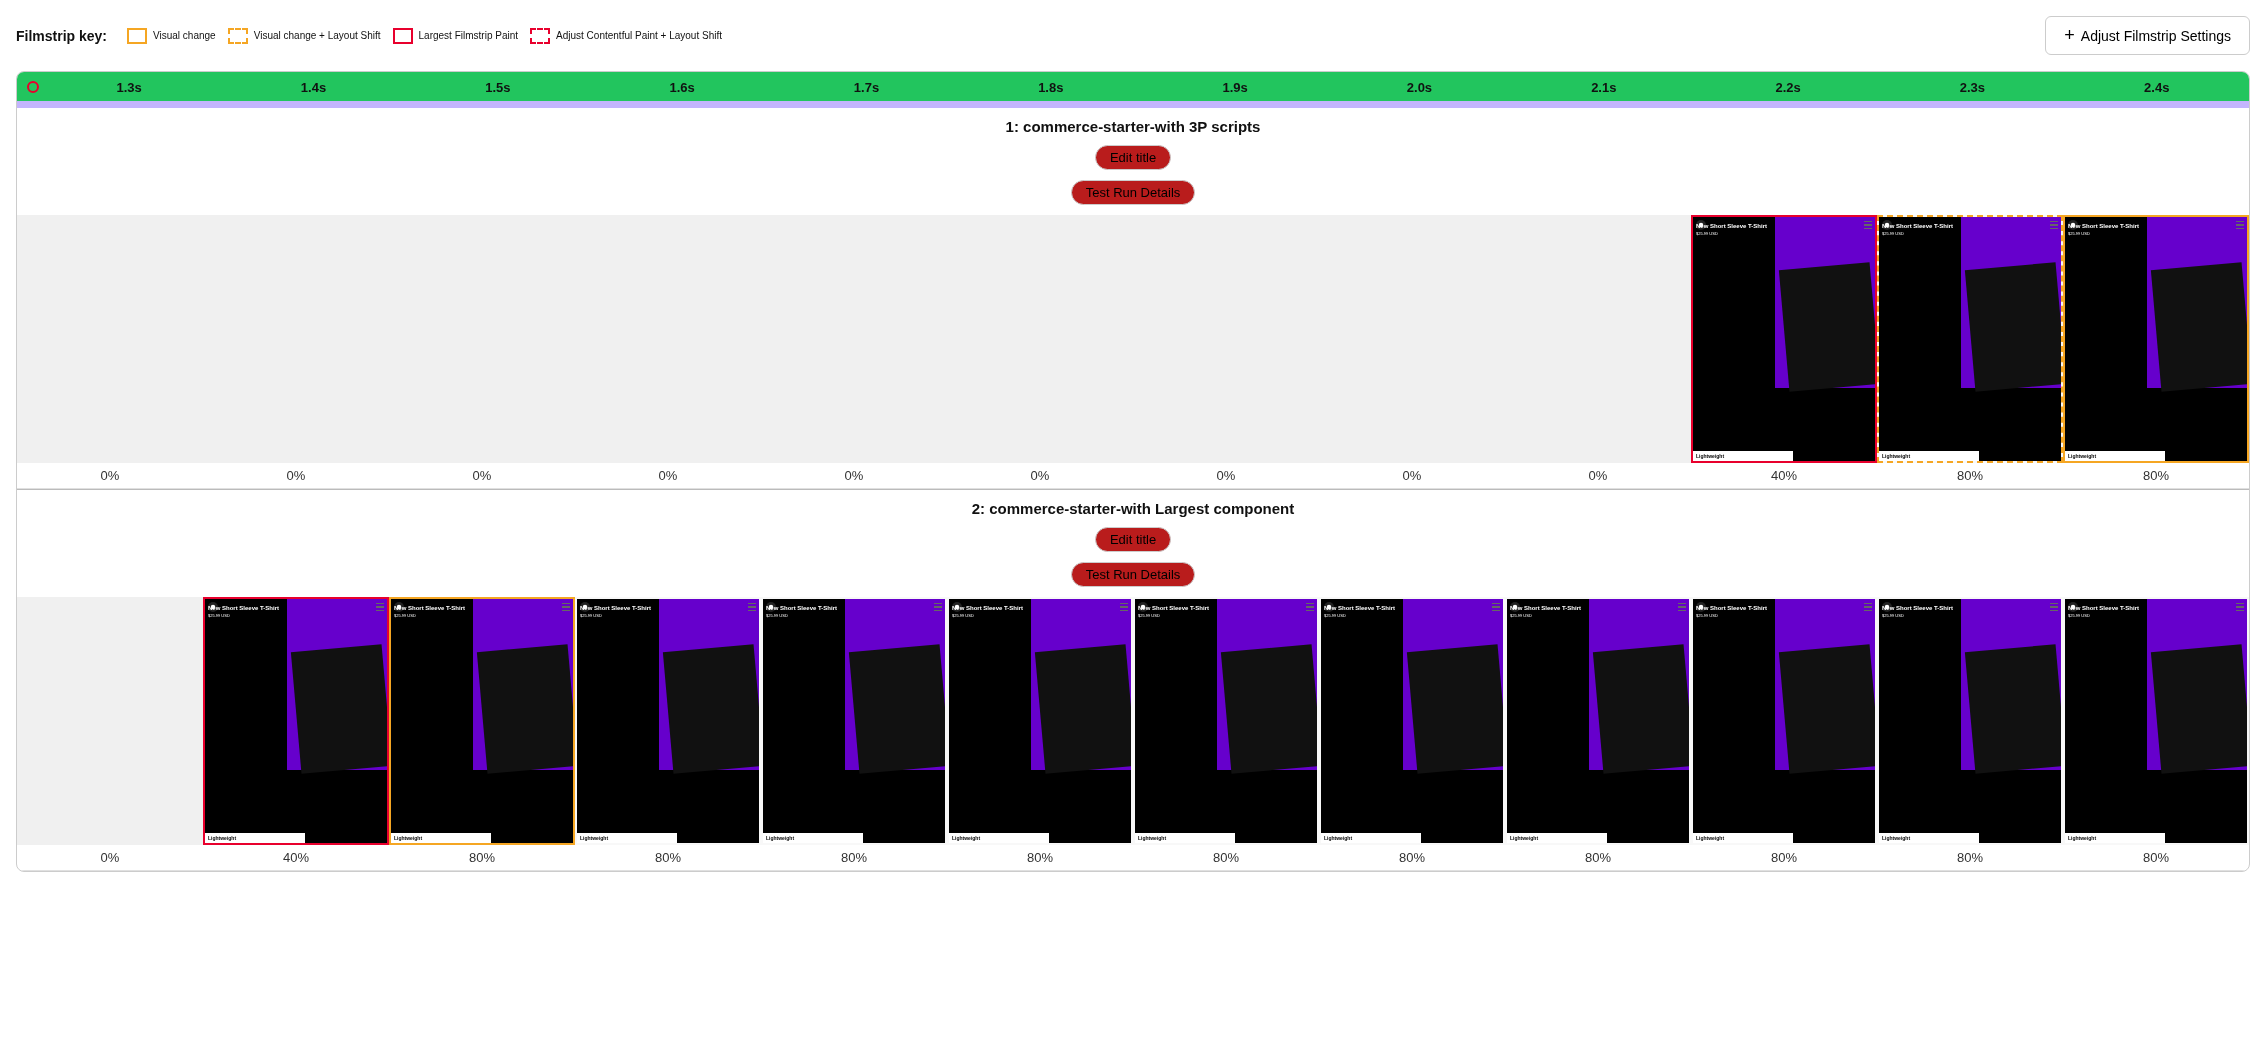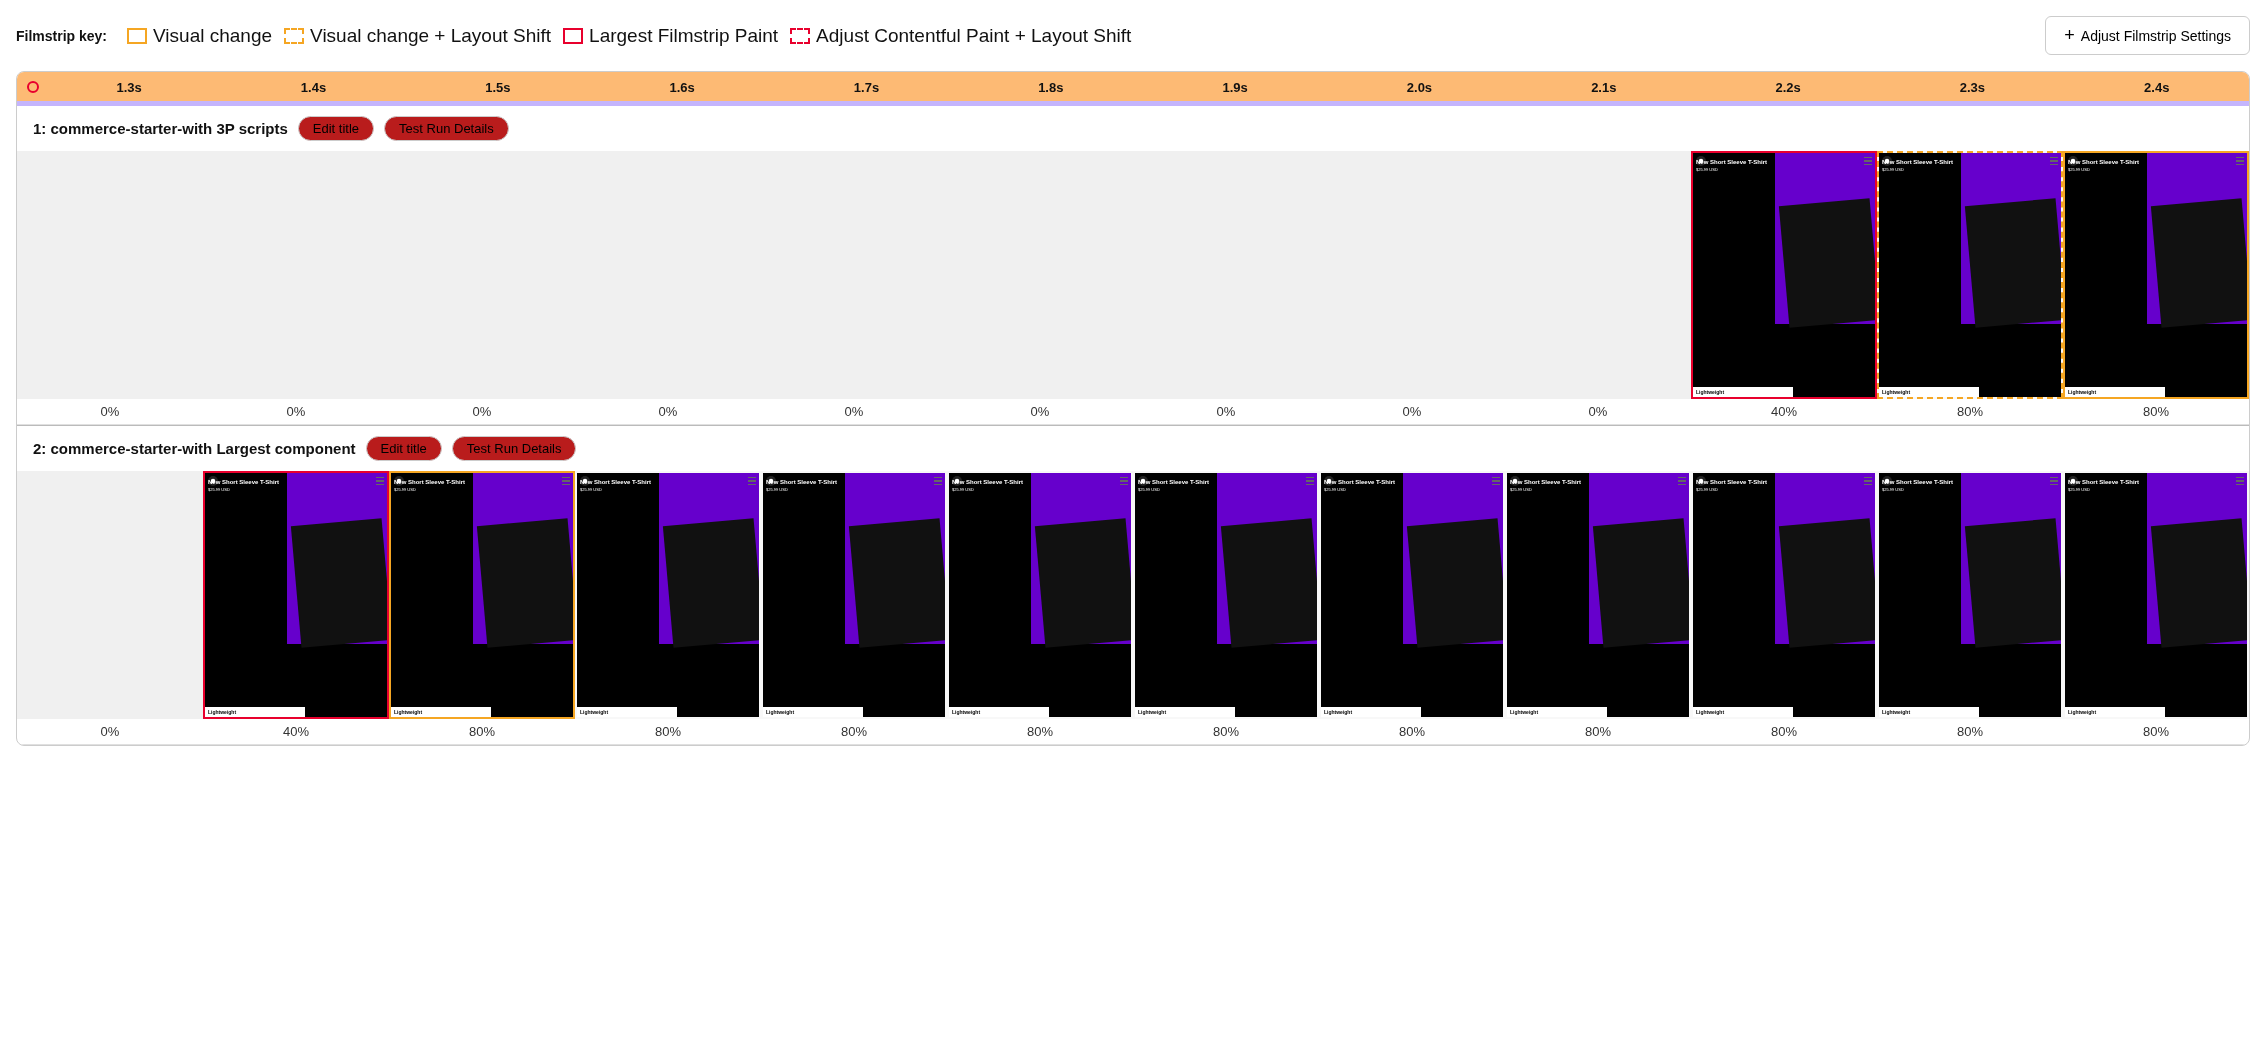--- a/index.html
+++ b/index.html
@@ -25,21 +25,21 @@
     }
     .legend-label {
       font-weight: 700;
       font-size: 14px;
       margin-right: 8px;
     }
     .legend-item {
       display: flex;
       align-items: center;
       gap: 6px;
-      font-size: 19px;
+      font-size: 10px;
     }
     .legend-box {
       width: 20px;
       height: 16px;
       border: 2.5px solid transparent;
       flex-shrink: 0;
     }
     .legend-box-yellow { border-color: #f5a623; }
     .legend-box-yellow-dashed { border: 2.5px dashed #f5a623; }
     .legend-box-red { border-color: #e8002d; }
@@ -63,23 +63,23 @@
     .filmstrip-container {
       border: 1.5px solid #ccc;
       border-radius: 8px;
       overflow: hidden;
     }
 
     
     .timeline-row {
       display: flex;
       align-items: center;
-      border-bottom: 5px solid #c4b5fd;
+      border-bottom: 7px solid #c4b5fd;
       padding: 8px 0 6px 20px;
-      background: #fdba74;
+      background: #22c55e;
       position: relative;
     }
     .timeline-dot {
       position: absolute;
       left: 10px;
       top: 50%;
       transform: translateY(-50%);
       width: 12px;
       height: 12px;
       border-radius: 50%;
@@ -100,20 +100,21 @@
     
     .test-section {
       border-bottom: 1px solid #e0e0e0;
     }
     .test-header {
       display: flex;
       align-items: center;
       gap: 10px;
       padding: 10px 16px;
       background: #fff;
+      flex-direction: column;
     }
     .test-title {
       font-size: 15px;
       font-weight: 700;
     }
     .test-btn {
       border: 1.5px solid #ccc;
       background: #b91c1c;
       padding: 4px 14px;
       border-radius: 20px;

